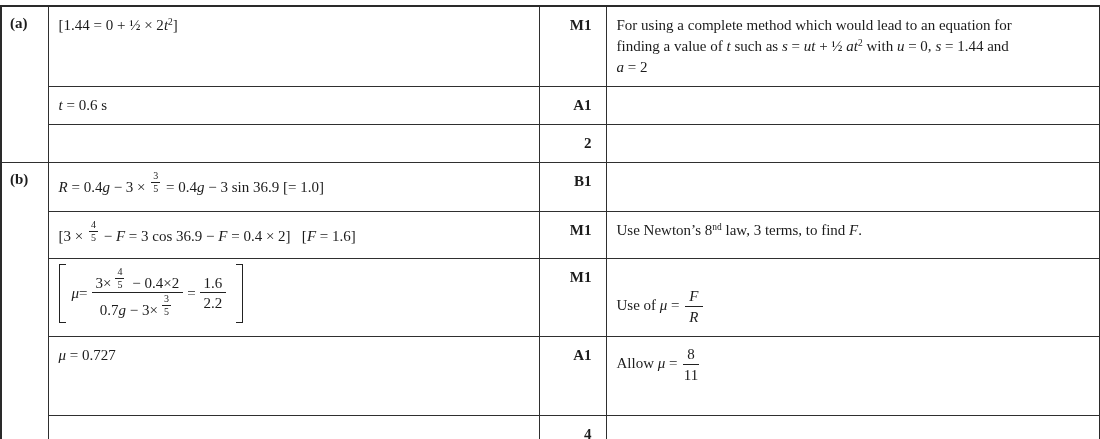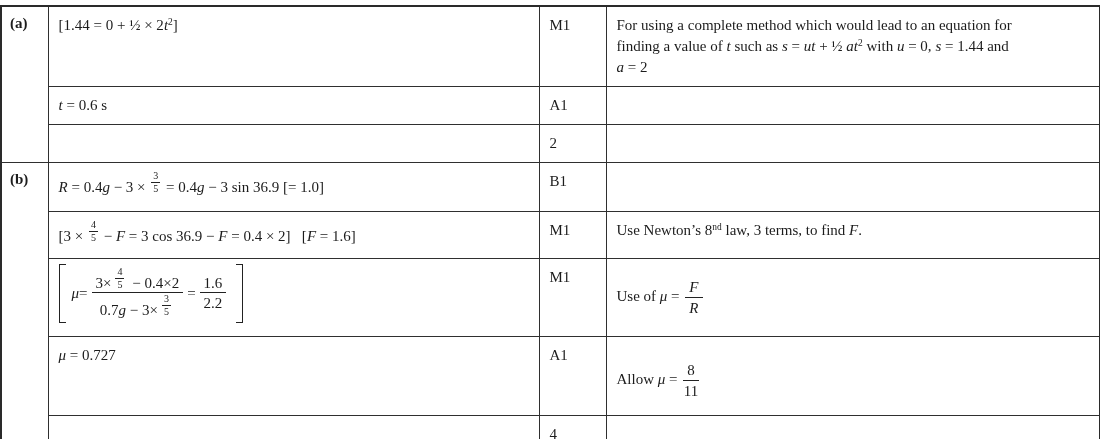--- a/index.html
+++ b/index.html
@@ -27,36 +27,37 @@
     padding: 8px 10px;
     line-height: 1.4;
   }
   table.ms { border: 2px solid #2a2a2a; }
   table.ms td.part {
     font-weight: bold;
     padding: 6px 0 0 8px;
     vertical-align: top;
   }
   table.ms td.mark {
-    font-weight: normal;
+    font-weight: bold;
+    text-align: right;
     padding-right: 14px;
     white-space: nowrap;
     margin-top: 40px;
   }
   tr.r0 { height: 75px; }
   tr.r1 { height: 38px; }
   tr.r2 { height: 38px; }
   tr.r3 { height: 49px; }
   tr.r4 { height: 47px; }
   tr.r5 { height: 78px; }
   tr.r6 { height: 79px; }
   tr.r7 { height: 36px; }
   tr.r5 td.work { padding-top: 5px; }
-  tr.r5 td.comm { padding-top: 19px; }
-  tr.r6 td.comm { padding-top: 24px; }
+  tr.r5 td.comm { padding-top: 28px; }
+  tr.r6 td.comm { padding-top: 8px; }
 
   
   .it { font-style: italic; }
   .sp { font-size: 0.63em; vertical-align: 5px; line-height: 0; }
   .frac {
     display: inline-block;
     vertical-align: middle;
     text-align: center;
     margin: 0 2px;
     line-height: 1.25;

